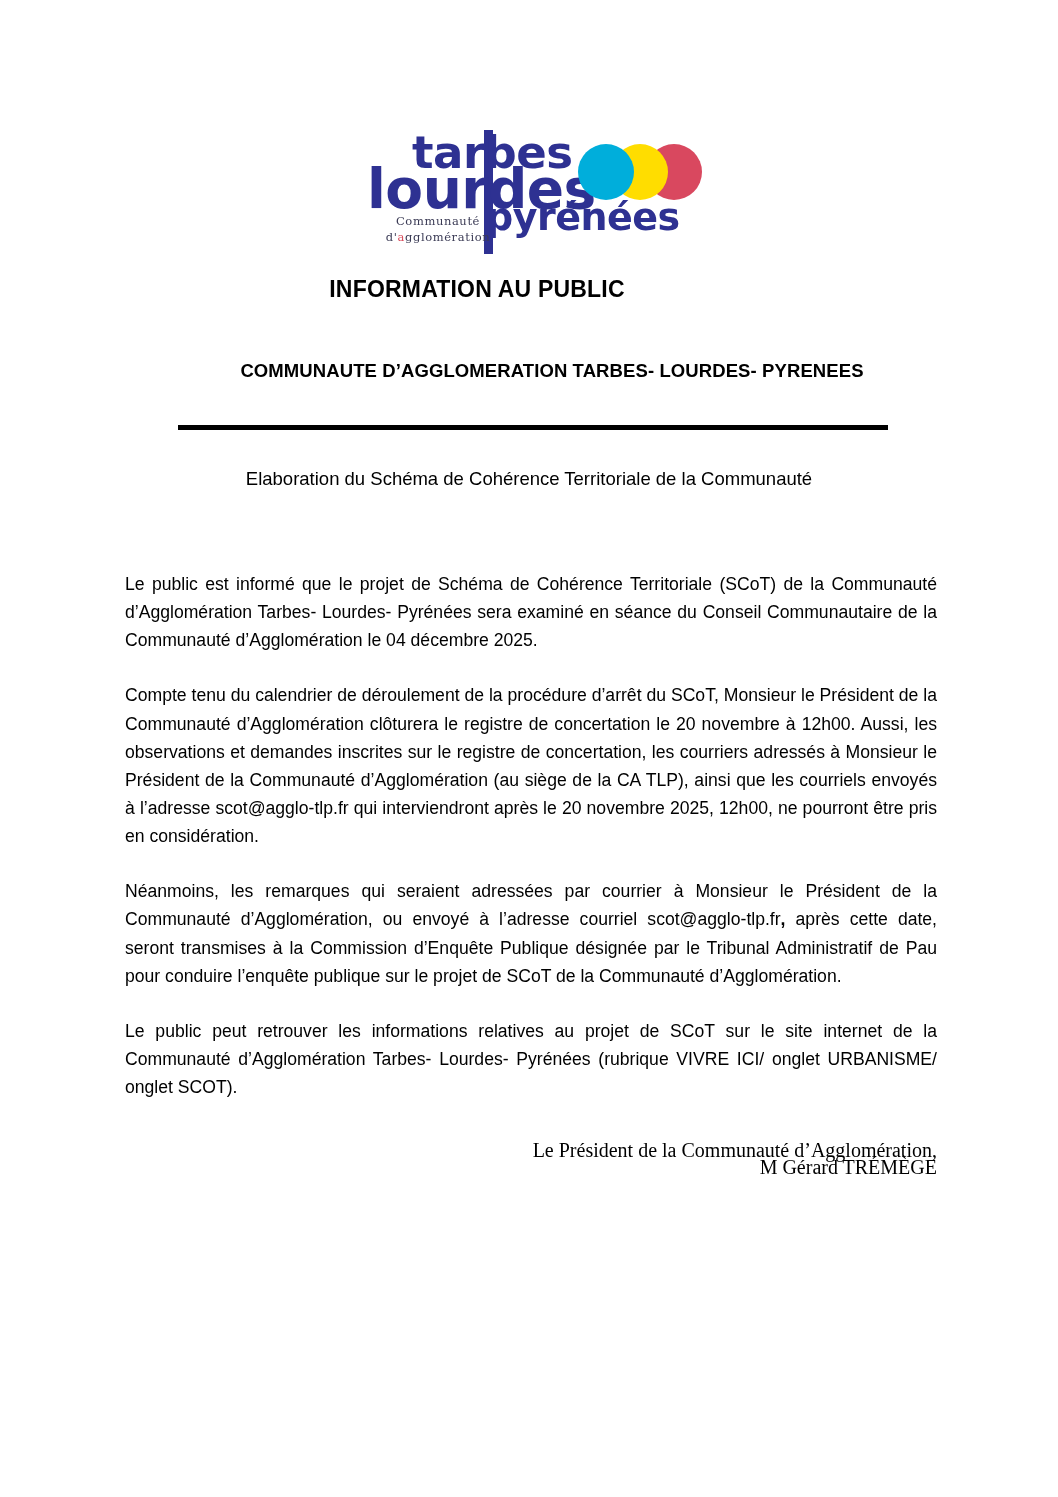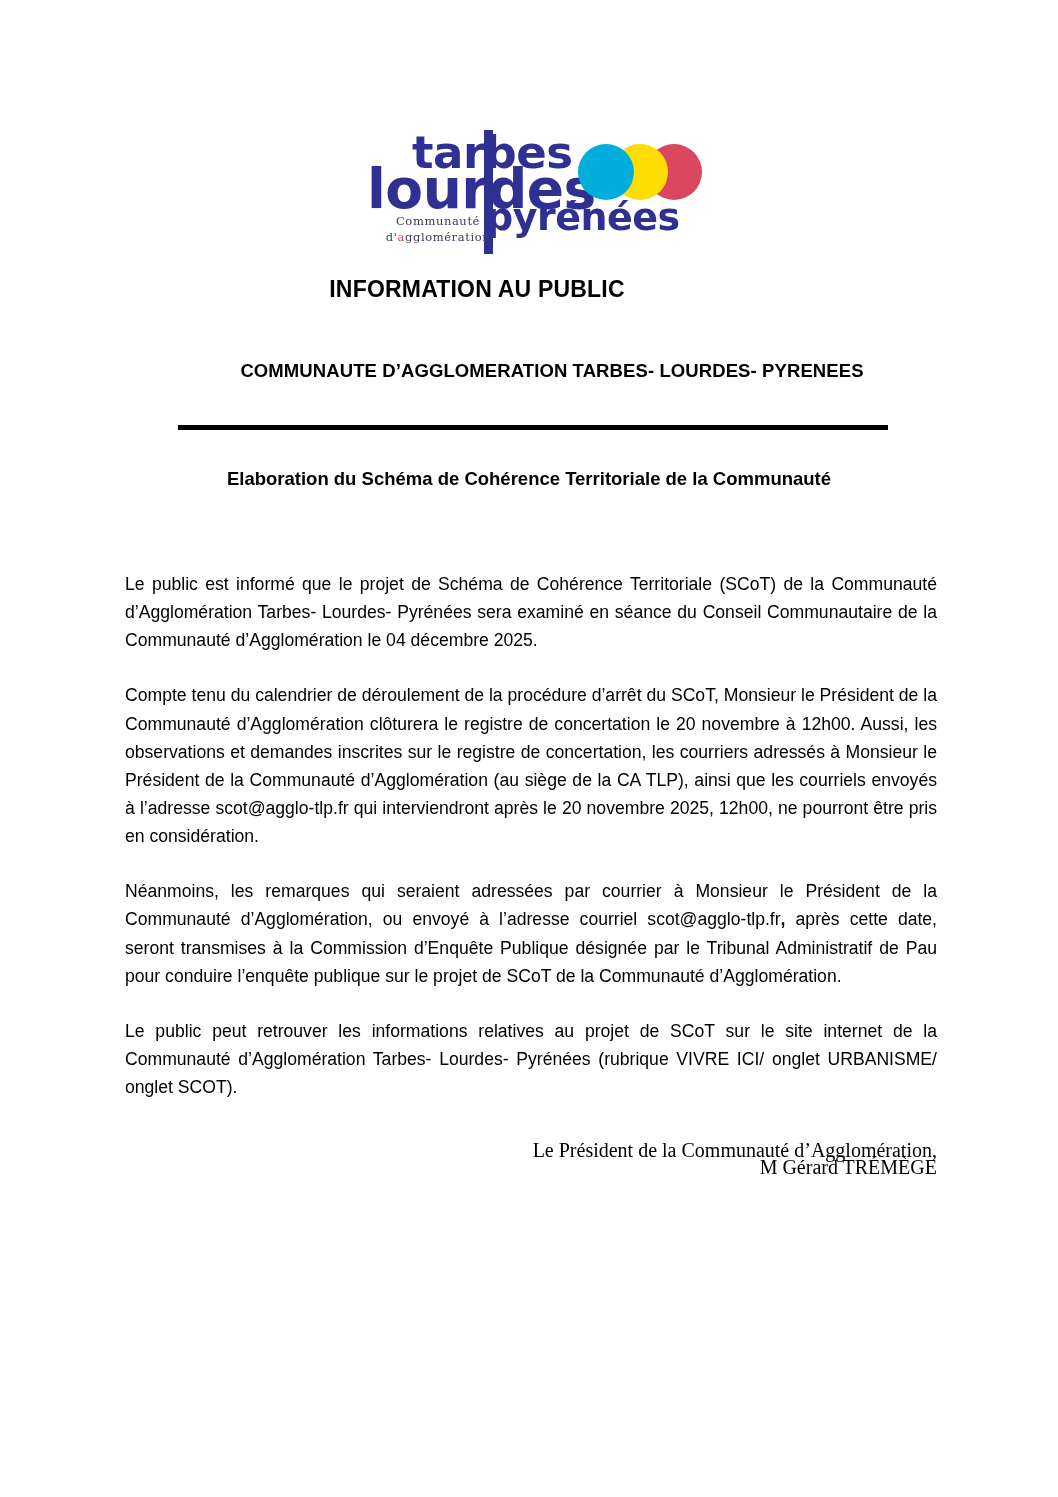--- a/index.html
+++ b/index.html
@@ -132,21 +132,21 @@
     height: 5px;
     background: #000000;
   }
   .h-title {
     position: absolute;
     left: 129px;
     top: 465px;
     width: 800px;
     text-align: center;
     font-family: "Liberation Sans", sans-serif;
-    font-weight: bold;
+    font-weight: normal;
     font-size: 18.5px;
     line-height: 1.55;
   }
 
   
   .body-text {
     position: absolute;
     left: 125px;
     top: 570px;
     width: 812px;

